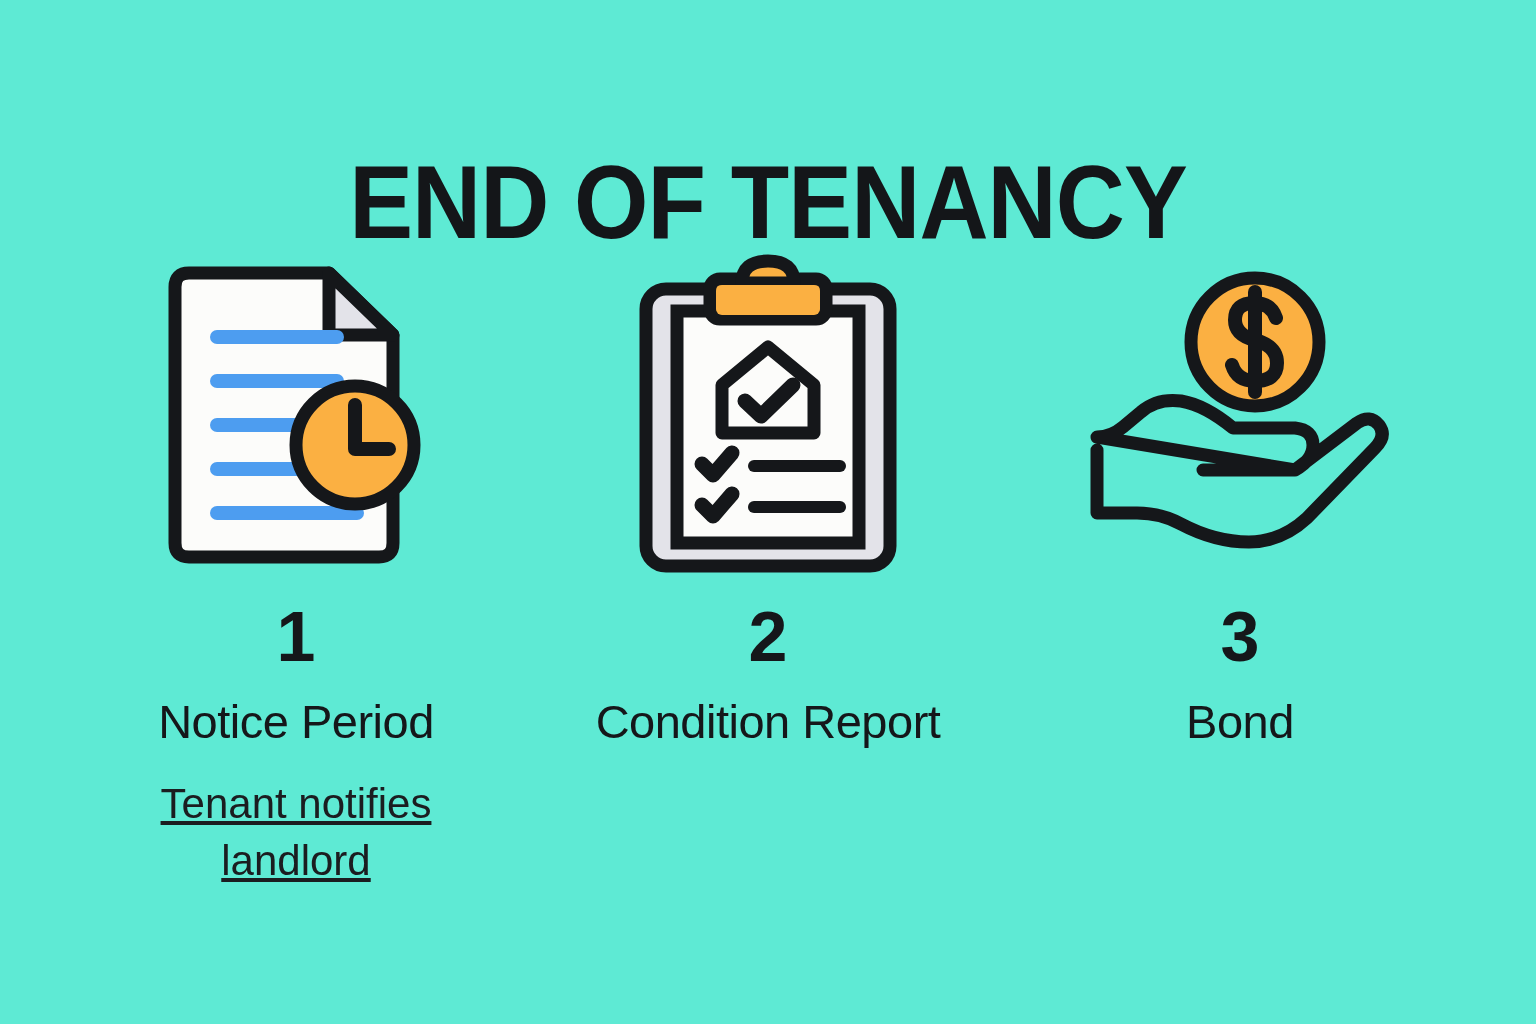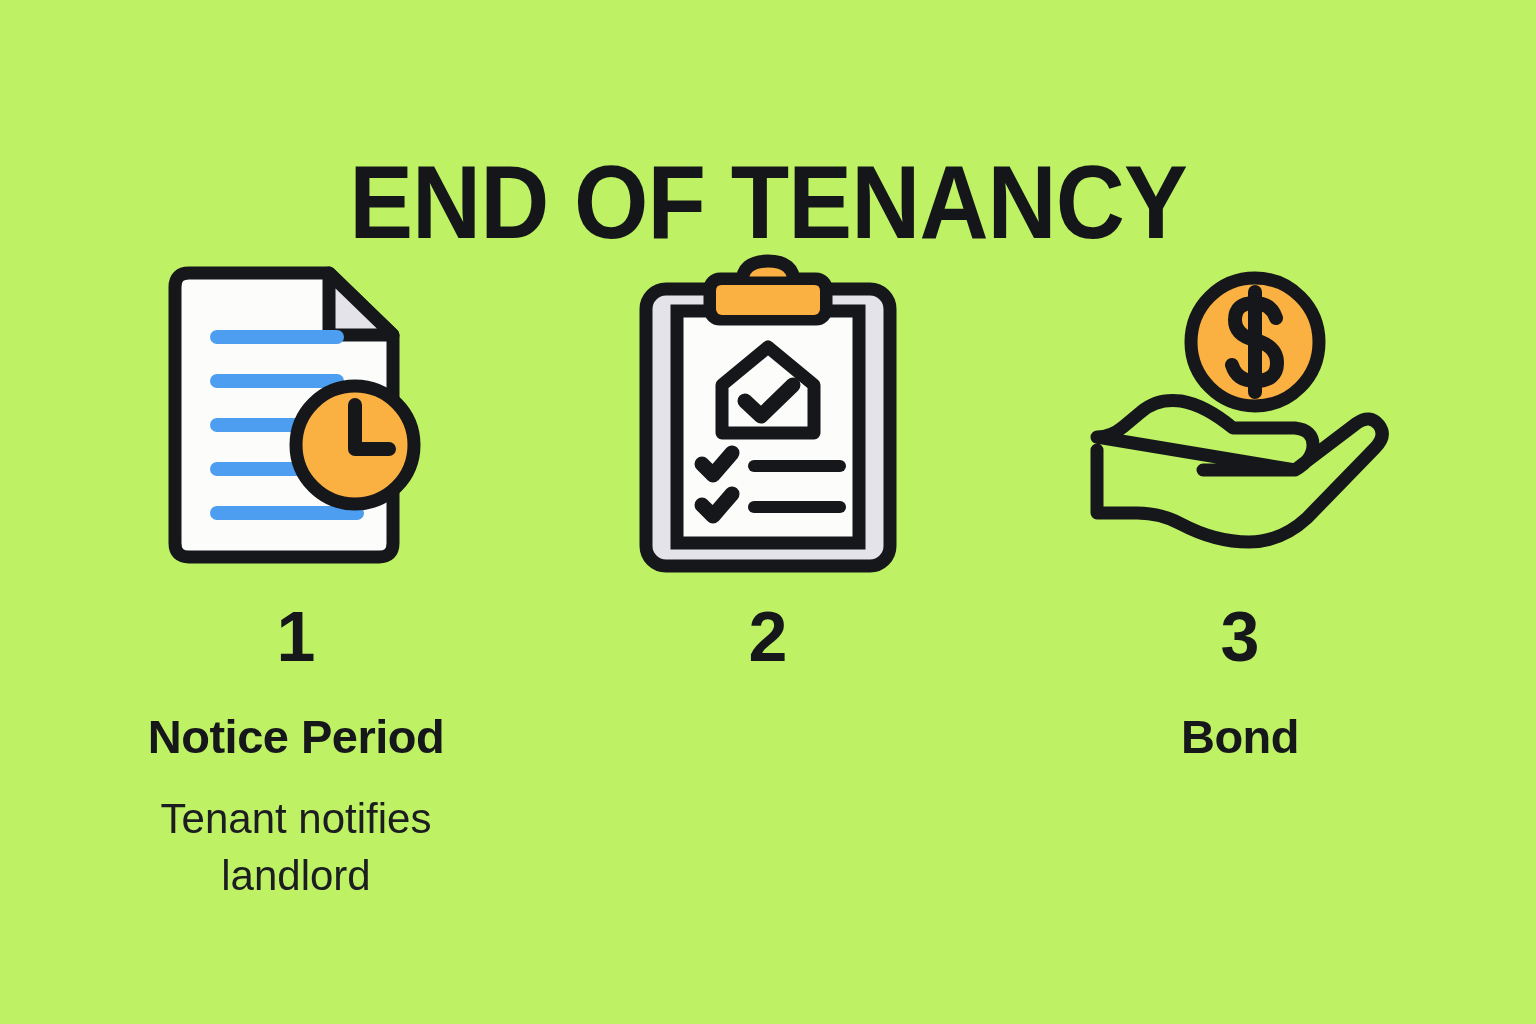--- a/index.html
+++ b/index.html
@@ -11,21 +11,21 @@
     height: 1024px;
     background: #fdfdfb;
     font-family: "Liberation Sans", sans-serif;
     overflow: hidden;
   }
 
   .poster {
     position: relative;
     width: 1536px;
     height: 1024px;
-    background: #bef264;
+    background: #5eead4;
     box-sizing: border-box;
     padding-left: 48px;
   }
 
   .poster-title {
     position: absolute;
     top: 78px;
     left: 0;
     width: 1536px;
     text-align: center;
@@ -68,41 +68,41 @@
 
   .step-number {
     margin-top: 22px;
     font-size: 70px;
     font-weight: 700;
     line-height: 1;
     color: #15171a;
   }
 
   .step-heading {
-    margin-top: 40px;
+    margin-top: 25px;
     font-size: 47px;
-    font-weight: 700;
+    font-weight: 400;
     line-height: 1.05;
     color: #15171a;
     letter-spacing: -0.5px;
     white-space: nowrap;
   }
 
   .step-desc {
     margin-top: 30px;
     font-size: 42px;
     font-weight: 400;
     line-height: 1.35;
     color: #1b1d20;
     text-align: center;
     max-width: 430px;
   }
 
   
-  .step--1 .step-desc { max-width: 420px; }
+  .step--1 .step-desc { max-width: 420px; text-decoration: underline; }
   .step--3 .step-desc { max-width: 330px; }
 
   svg { display: block; }
 </style>
 </head>
 <body>
 
 <div class="poster">
 
   <h1 class="poster-title">END OF TENANCY</h1>
@@ -149,20 +149,21 @@
           <path d="M113 148 L129 163 L161 132" fill="none" stroke="#15171a" stroke-width="15" stroke-linecap="round" stroke-linejoin="round"></path>
 
           <path d="M70 211 L81 222 L100 200" fill="none" stroke="#15171a" stroke-width="15" stroke-linecap="round" stroke-linejoin="round"></path>
           <line x1="122" y1="213" x2="208" y2="213" stroke="#15171a" stroke-width="12" stroke-linecap="round"></line>
 
           <path d="M70 252 L81 263 L100 241" fill="none" stroke="#15171a" stroke-width="15" stroke-linecap="round" stroke-linejoin="round"></path>
           <line x1="122" y1="254" x2="208" y2="254" stroke="#15171a" stroke-width="12" stroke-linecap="round"></line>
         </svg>
       </div>
       <div class="step-number">2</div>
+      <div class="step-heading">Condition Report</div>
     </div>
 
     <div class="step step--3">
       <div class="icon-box">
         <svg width="310" height="290" viewBox="0 0 310 290">
 
           <circle cx="170" cy="72" r="64" fill="#fbb042" stroke="#15171a" stroke-width="13"></circle>
 
           <path d="M191 48 Q186 33 169 33 Q150 33 150 50 Q150 65 170 70 Q192 76 192 93 Q192 111 170 111 Q152 111 147 95" fill="none" stroke="#15171a" stroke-width="14" stroke-linecap="round"></path>
           <line x1="170" y1="22" x2="170" y2="122" stroke="#15171a" stroke-width="14" stroke-linecap="round"></line>

